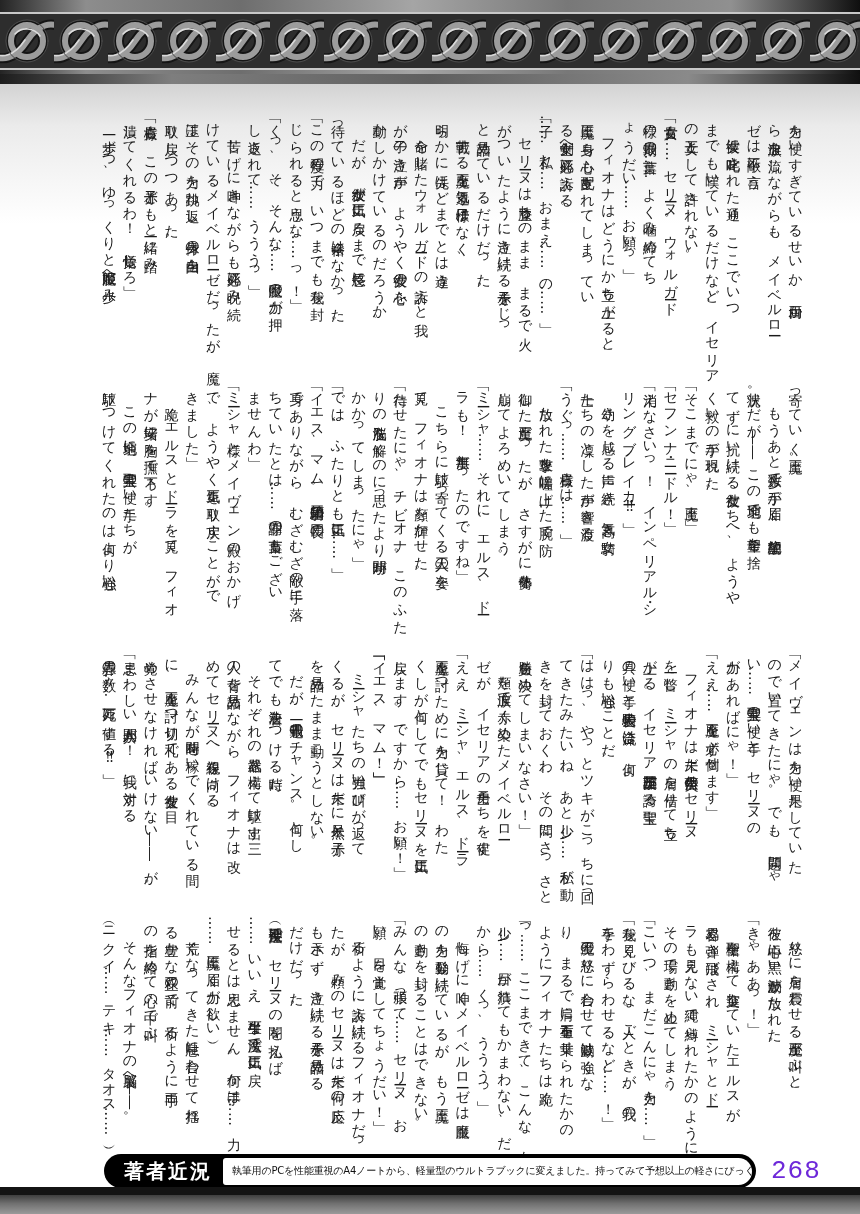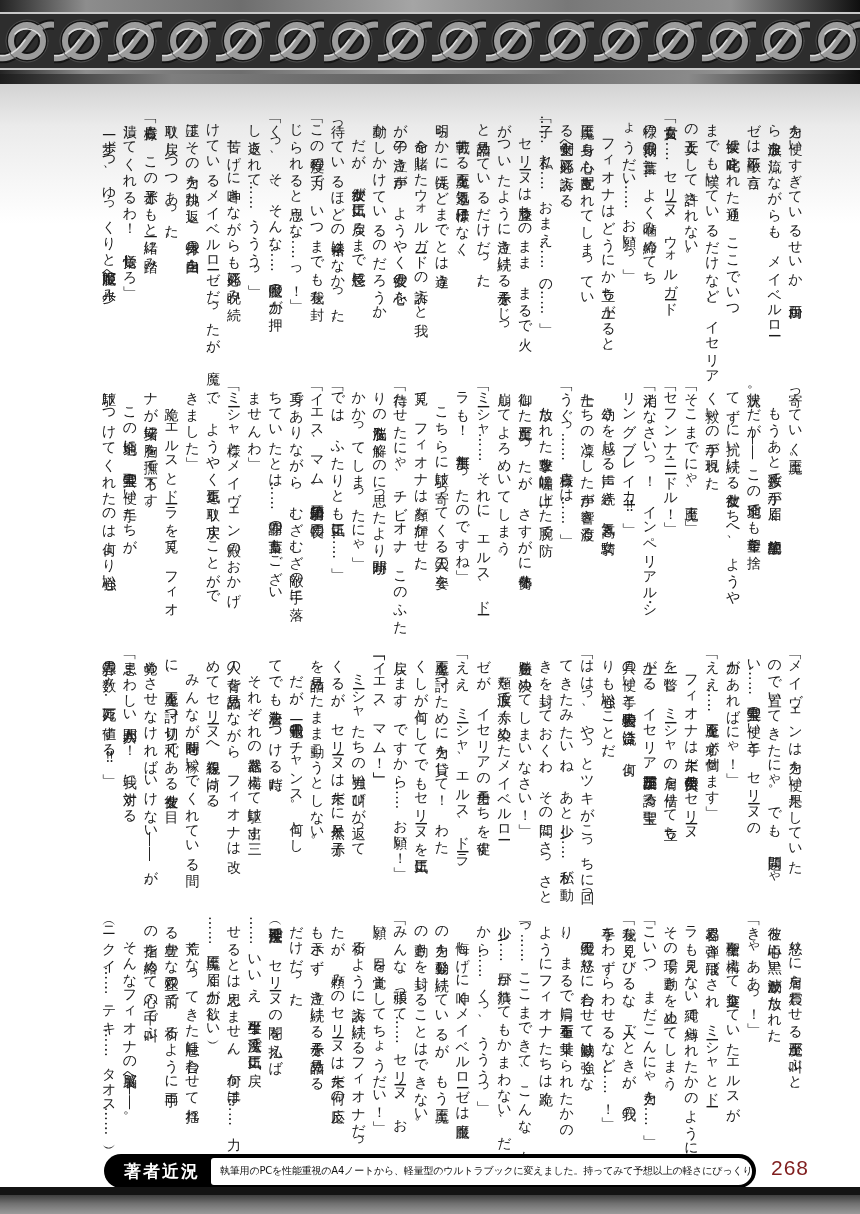--- a/index.html
+++ b/index.html
@@ -56,21 +56,21 @@
     width:652px;height:34px;
     background:#000000;
     border-radius:18px;
     display:flex;align-items:center;
     box-sizing:border-box;
   }
   .pill-label{
     color:#ffffff;
     font-family:"DejaVu Sans", sans-serif;
     font-weight:bold;
-    font-size:17px;
+    font-size:20px;
     letter-spacing:2px;
     padding:0 11px 0 20px;
     white-space:nowrap;
   }
   .pill-note-wrap{
     flex:1;
     background:#ffffff;
     height:27px;
     margin-right:4px;
     border-radius:3px 14px 14px 3px;
@@ -81,24 +81,24 @@
   .pill-note{
     font-family:"DejaVu Sans", sans-serif;
     font-size:10px;
     color:#111111;
     white-space:nowrap;
     letter-spacing:-0.2px;
   }
   .page-number{
     position:absolute;left:771px;top:1156px;
     width:70px;
-    font-family:Liberation Sans, sans-serif;
-    font-size:21px;
+    font-family:Liberation Mono, monospace;
+    font-size:26px;
     letter-spacing:1px;
-    color:#7f1d1d;
+    color:#6d28d9;
   }
   
   .bottom-rule{
     position:absolute;left:0;top:1187px;width:860px;height:8px;
     background:#141414;
   }
   .bottom-bar{
     position:absolute;left:0;top:1195px;width:860px;height:19px;
     background:linear-gradient(180deg,#3f3f3f 0%,#707070 45%,#9a9a9a 100%);
   }

